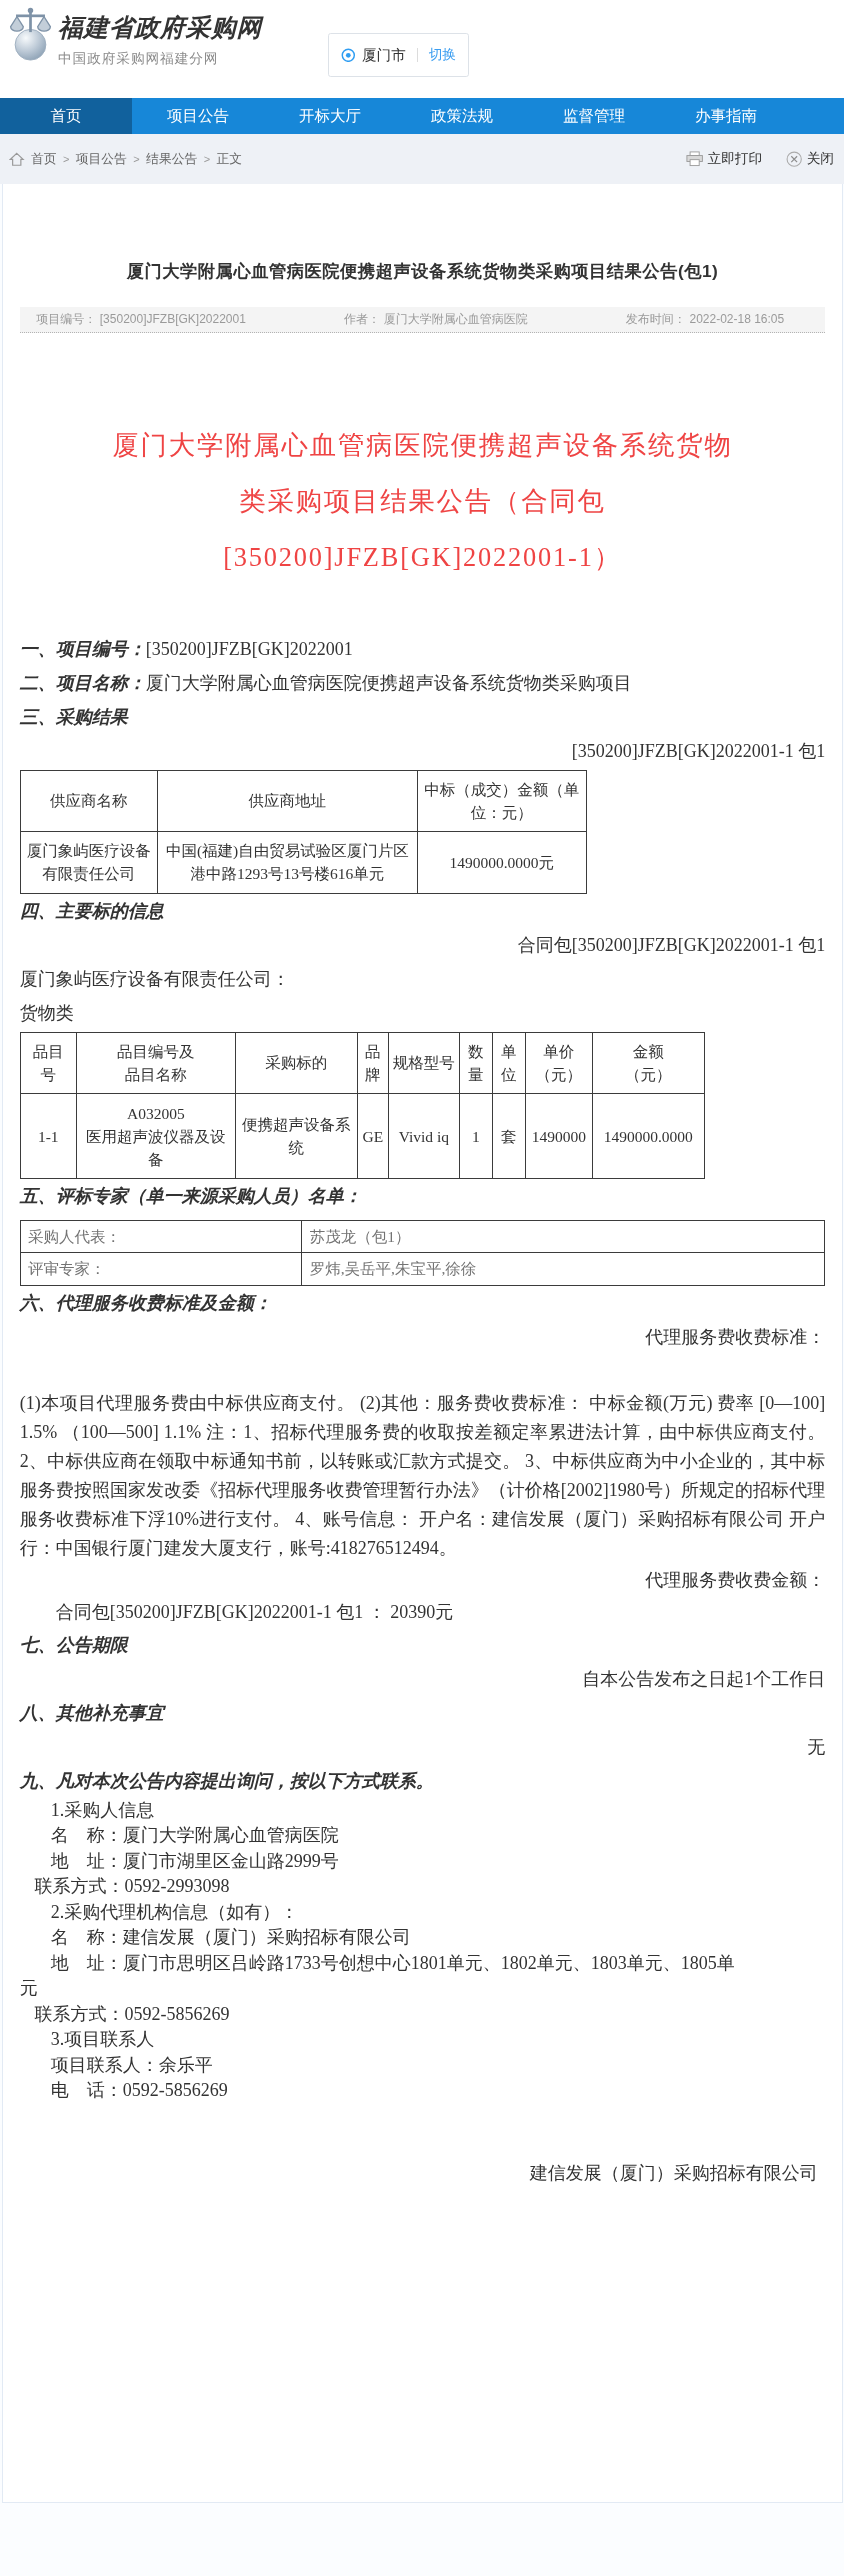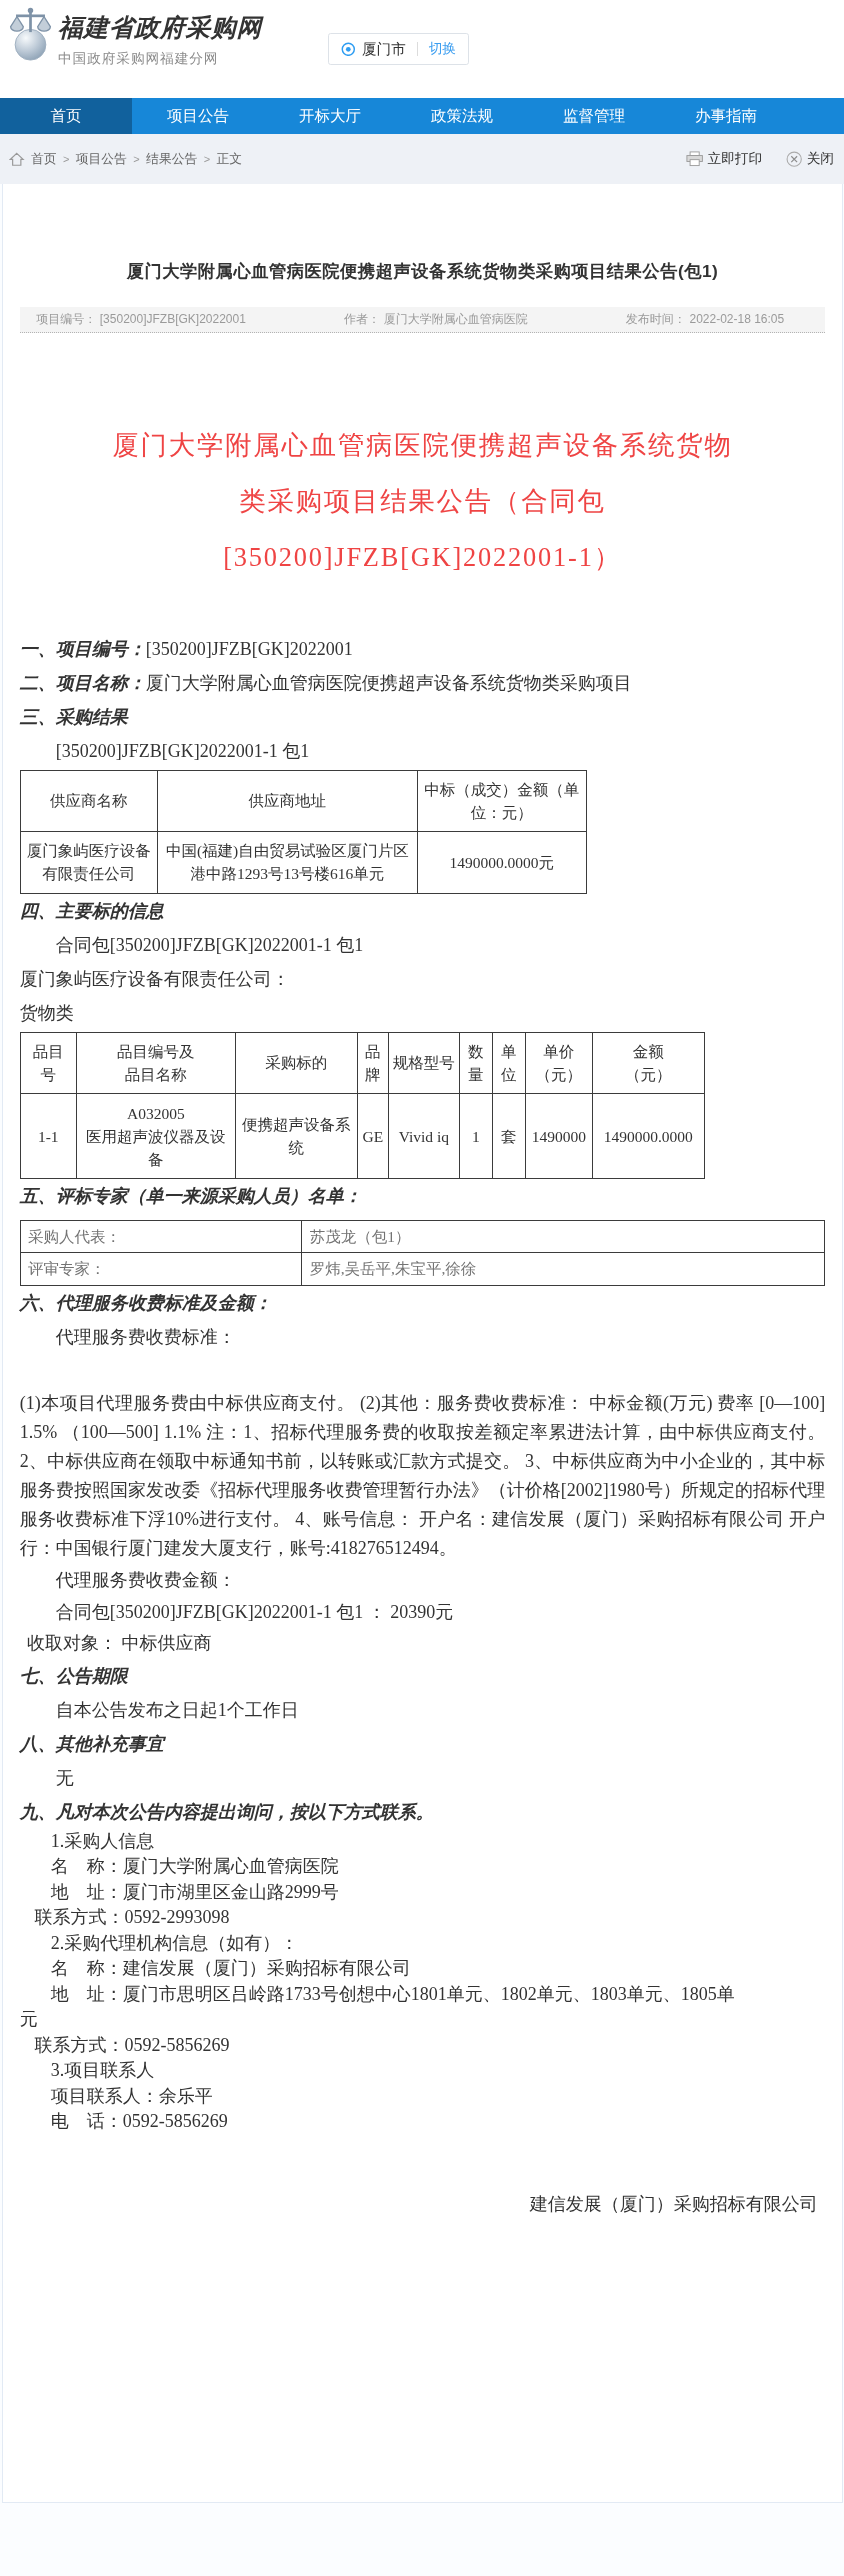--- a/index.html
+++ b/index.html
@@ -9,21 +9,21 @@
     background:#fbfdff;
     font-family:"Liberation Sans","DejaVu Sans",sans-serif;
     color:#333;
   }
   
   .header { height:98px; background:#fff; position:relative; }
   .logo { position:absolute; left:7.3px; top:4.6px; width:47px; height:56px; }
   .brand { position:absolute; left:58px; top:11px; }
   .site-title { font-size:24.6px; font-weight:bold; color:#333; letter-spacing:0.9px;font-style:italic; }
   .site-subtitle { font-size:13.7px; color:#8a8a8a; margin-top:6.4px; letter-spacing:0.9px; }
-  .city-box { position:absolute; left:328px; top:33px; height:32px;
+  .city-box { position:absolute; left:328px; top:33px; height:44px;
     border:0.9px solid #dde2e8; border-radius:2.7px; background:#fff;
     display:flex; align-items:center; padding:0 12px; }
   .city-box .pin { display:flex; margin-right:6.4px; }
   .city-name { font-size:14.6px; color:#333; }
   .vdiv { width:0.9px; height:14.6px; background:#dcdcdc; margin:0 11px; }
   .switch { font-size:13.7px; color:#3a9df0; cursor:pointer; text-decoration:none; }
   
   .nav { height:36px; background:#1787d8; display:flex; }
   .nav-item { width:132px; text-align:center; line-height:36px; color:#fff;
     font-size:15.5px; cursor:pointer; }
@@ -47,21 +47,21 @@
     justify-content:space-between; padding:0 41px 0 16.4px; font-size:12px; color:#9a9a9a; }
   .meta .mv { margin-left:3.6px; }
   
   .doc { font-family:"Liberation Serif","DejaVu Serif",serif; color:#333; font-size:18px; }
   .doc p { margin:0; }
   .doc-title { margin-top:84px; text-align:center; font-size:26.4px; color:#ef4444;
     line-height:56px; letter-spacing:1.8px; font-weight:400; }
   .sections { margin-top:47px; }
   .h-line { line-height:34px; }
   .h-line b { font-weight:bold;font-style:italic; }
-  .indent1 { text-indent:36px; line-height:34px; }
+  .indent1 { text-indent:36px; line-height:34px;text-align:right; }
   .indent-s { text-indent:7.3px; line-height:31px; }
   .mt30 { margin-top:25.5px; }
   .mt36 { margin-top:33px; }
   .plain { line-height:34px; }
   .para { margin-top:35px !important; line-height:29px; text-align:justify; }
   .amount { text-indent:36px; line-height:31px; }
   table { border-collapse:collapse; margin-top:2px; }
   .t1 td,.t1 th,.t2 td,.t2 th { border:0.9px solid #3b3b3b; text-align:center;
     font-size:15.5px; font-weight:normal; padding:7.3px 5.5px; line-height:23px;
     vertical-align:middle; color:#333; }
@@ -273,21 +273,20 @@
             <td>罗炜,吴岳平,朱宝平,徐徐</td>
           </tr>
         </tbody>
       </table>
 
       <p class="h-line mt30"><b>六、代理服务收费标准及金额：</b></p>
       <p class="indent1">代理服务费收费标准：</p>
       <p class="para">(1)本项目代理服务费由中标供应商支付。 (2)其他：服务费收费标准： 中标金额(万元) 费率 [0—100] 1.5% （100—500] 1.1% 注：1、招标代理服务费的收取按差额定率累进法计算，由中标供应商支付。 2、中标供应商在领取中标通知书前，以转账或汇款方式提交。 3、中标供应商为中小企业的，其中标服务费按照国家发改委《招标代理服务收费管理暂行办法》（计价格[2002]1980号）所规定的招标代理服务收费标准下浮10%进行支付。 4、账号信息： 开户名：建信发展（厦门）采购招标有限公司 开户行：中国银行厦门建发大厦支行，账号:418276512494。</p>
       <p class="indent1 mt36">代理服务费收费金额：</p>
       <p class="amount">合同包[350200]JFZB[GK]2022001-1 包1 ： 20390元</p>
-      <p class="indent-s">收取对象： 中标供应商</p>
 
       <p class="h-line"><b>七、公告期限</b></p>
       <p class="indent1">自本公告发布之日起1个工作日</p>
       <p class="h-line"><b>八、其他补充事宜</b></p>
       <p class="indent1">无</p>
       <p class="h-line"><b>九、凡对本次公告内容提出询问，按以下方式联系。</b></p>
 
       <p class="cline lvl2">1.采购人信息</p>
       <p class="cline lvl2">名　称：厦门大学附属心血管病医院</p>
       <p class="cline lvl2">地　址：厦门市湖里区金山路2999号</p>

